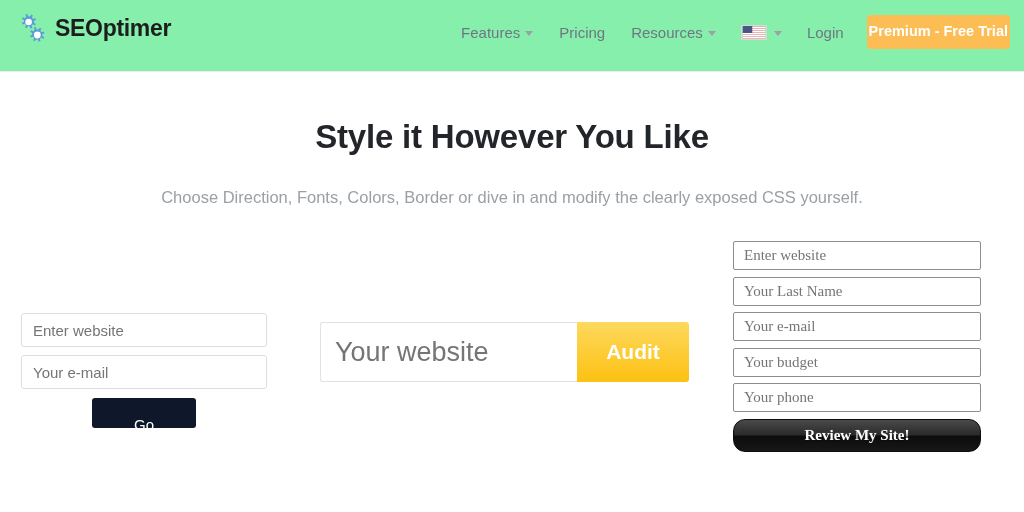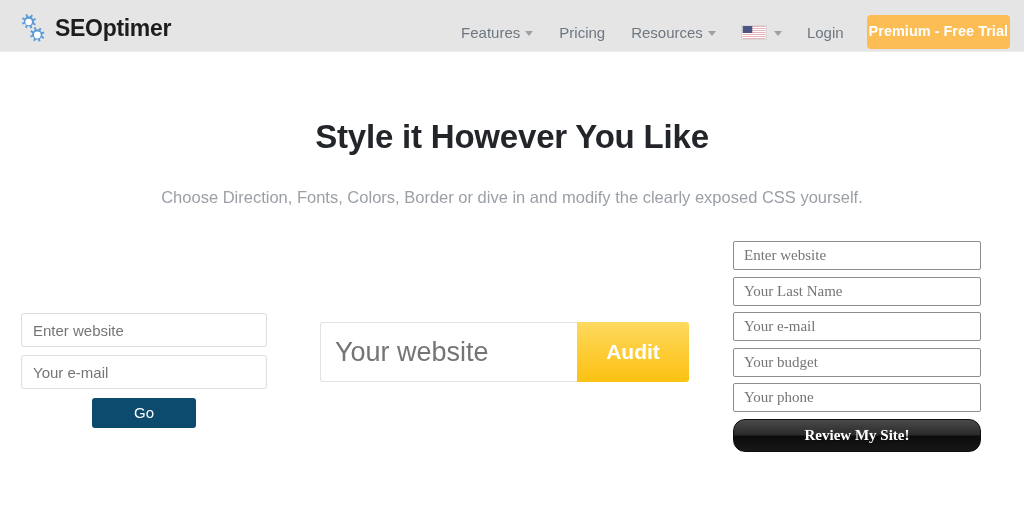--- a/index.html
+++ b/index.html
@@ -14,22 +14,22 @@
     overflow: hidden;
     position: relative;
     -webkit-font-smoothing: antialiased;
   }
 
   
   .header {
     position: absolute;
     top: 0; left: 0;
     width: 1024px;
-    height: 52px;
-    background: #e5e5e5;
+    height: 72px;
+    background: #86efac;
     border-bottom: 1px solid #ececec;
     box-sizing: border-box;
   }
   .brand {
     position: absolute;
     left: 14px;
     top: 10px;
     display: flex;
     align-items: center;
     gap: 7px;
@@ -144,29 +144,29 @@
     padding: 0 11px;
     outline: none;
     display: block;
   }
   .wa-input + .wa-input { margin-top: 8px; }
   .wa-go {
     display: block;
     margin: 9px auto 0;
     width: 104px;
     height: 30px;
-    background: #0c4a6e;
+    background: #0f172a;
     border: none;
     border-radius: 3px;
     color: #ffffff;
     font-family: "Liberation Sans", sans-serif;
     font-size: 15px;
     cursor: pointer;
     line-height: 30px;
-    padding: 0;
+    padding: 12px;
     text-align: center;
   }
 
   
   .widget-b {
     position: absolute;
     left: 320px;
     top: 322px;
     display: flex;
     align-items: stretch;

